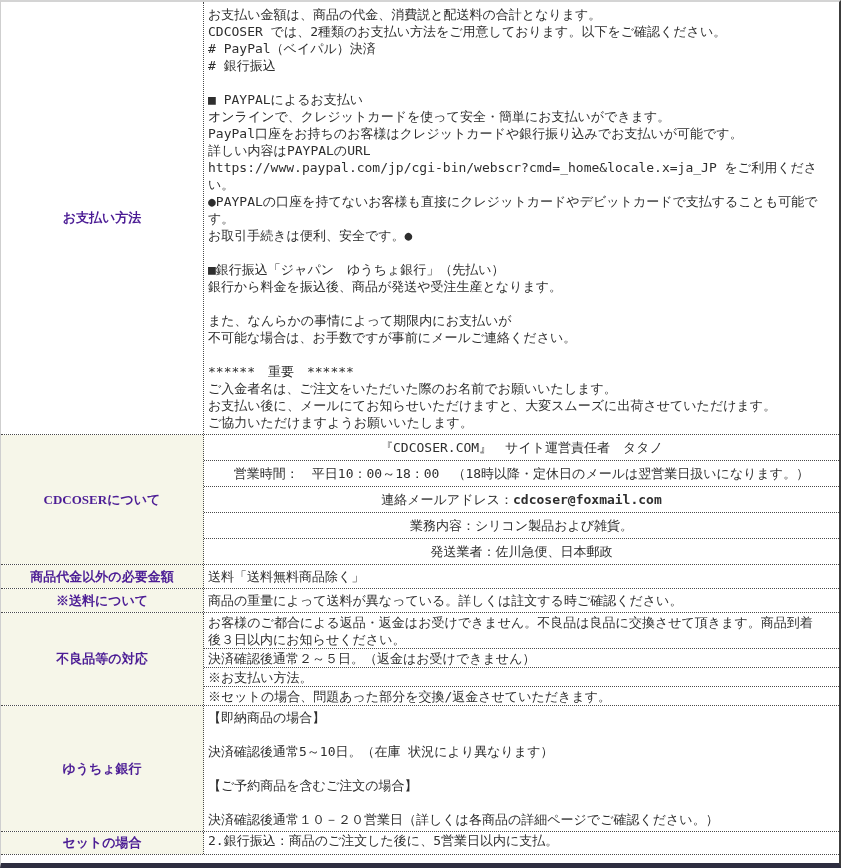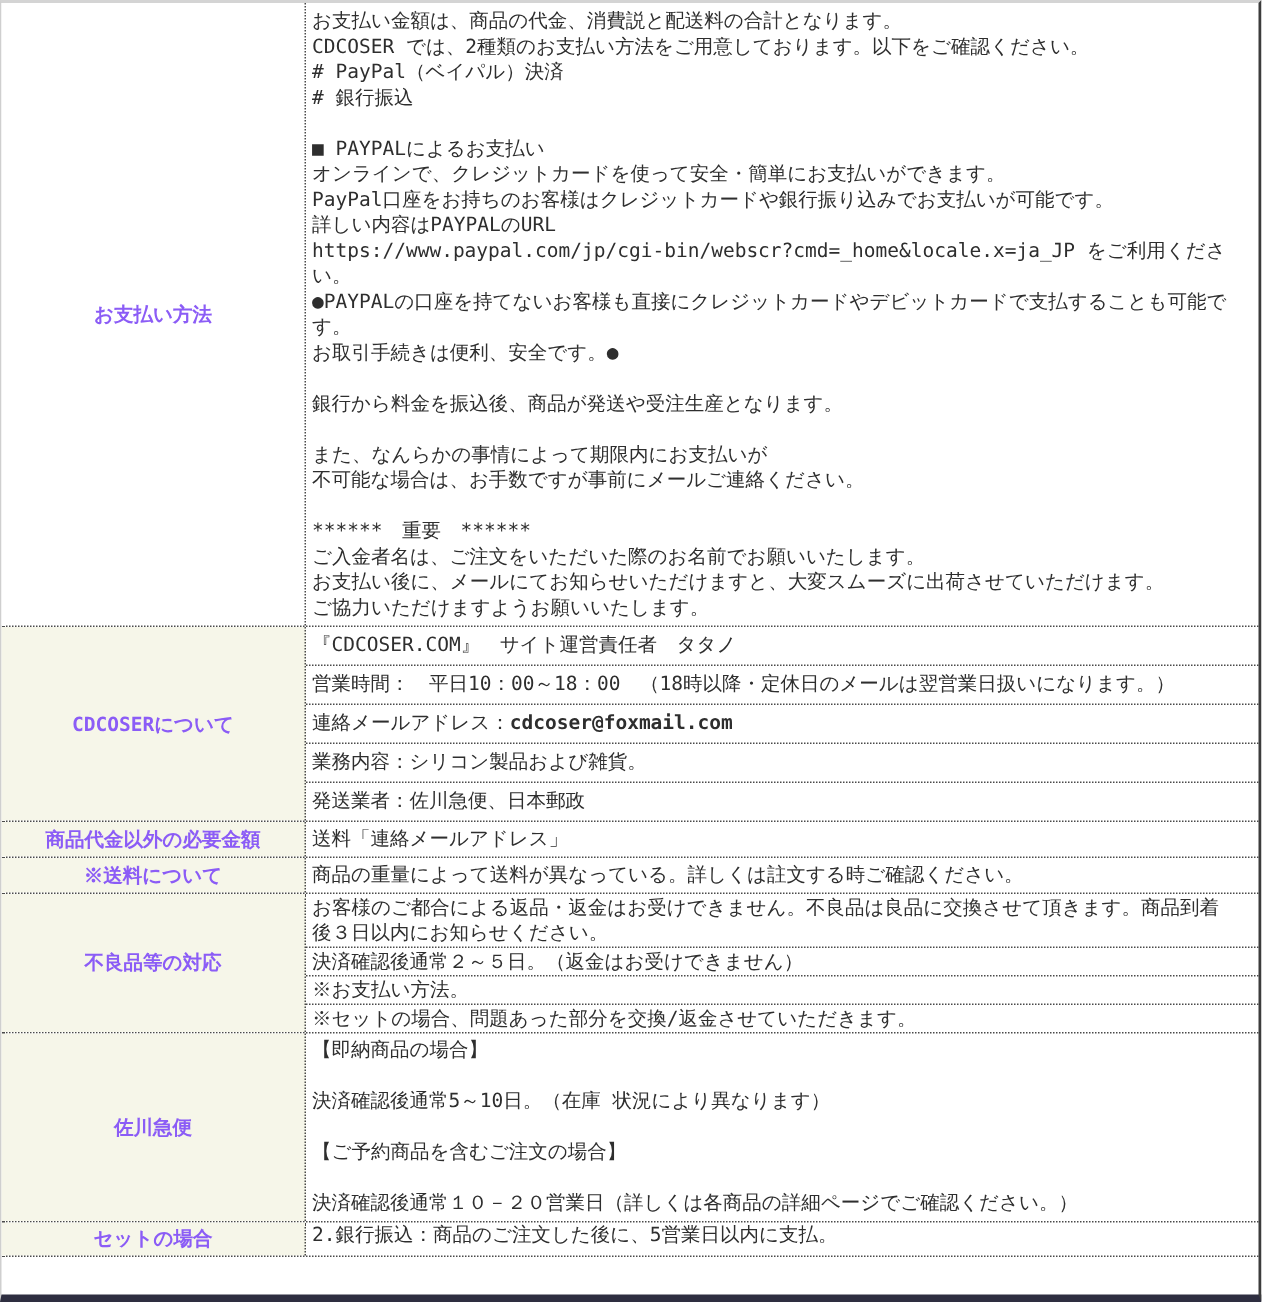--- a/index.html
+++ b/index.html
@@ -16,30 +16,30 @@
     border-bottom:5px solid #2e2e40;
     background:#ffffff;
     display:flex;flex-direction:column;
   }
   .policy-row{display:flex;align-items:stretch;}
   .policy-row + .policy-row{border-top:1px dotted #4a4a4a;}
   .row-header{
     width:203px;flex:0 0 203px;box-sizing:border-box;
     border-right:1px dotted #4a4a4a;
     display:flex;align-items:center;justify-content:center;
-    text-align:center;font-weight:bold;color:#8b5cf6;
-    padding:2px 6px;background:#ffffff;
+    text-align:center;font-weight:bold;color:#4c1d95;
+    padding:2px 6px;background:#ffffff;font-family:Liberation Serif, serif;
   }
   .row-header.ivory{background:#f6f6e9;}
   .row-content{flex:1 1 auto;display:flex;flex-direction:column;min-width:0;}
   .cell{box-sizing:border-box;flex:1 0 auto;}
   .cell + .cell{border-top:1px dotted #4a4a4a;}
   .line{min-height:17px;line-height:17px;white-space:pre-wrap;}
   .row-0 .cell{padding:4px 4px 3px 4px;}
-  .row-1 .cell{padding:4px 4px;}
+  .row-1 .cell{padding:4px 4px;text-align:center;}
   .row-2 .cell{padding:3px 4px;}
   .row-3 .cell{padding:3px 4px;}
   .row-4 .cell{padding:1px 16px 0 4px;}
   .row-5 .cell{padding:3px 4px;}
   .row-6 .cell{padding:0 4px;}
   .bold{font-weight:bold;}
 </style>
 </head>
 <body>
 
@@ -56,20 +56,21 @@
           <div class="line"># 銀行振込</div>
           <div class="line"></div>
           <div class="line">■ PAYPALによるお支払い</div>
           <div class="line">オンラインで、クレジットカードを使って安全・簡単にお支払いができます。</div>
           <div class="line">PayPal口座をお持ちのお客様はクレジットカードや銀行振り込みでお支払いが可能です。</div>
           <div class="line">詳しい内容はPAYPALのURL</div>
           <div class="line">https://www.paypal.com/jp/cgi-bin/webscr?cmd=_home&amp;locale.x=ja_JP をご利用ください。</div>
           <div class="line">●PAYPALの口座を持てないお客様も直接にクレジットカードやデビットカードで支払することも可能です。</div>
           <div class="line">お取引手続きは便利、安全です。●</div>
           <div class="line"></div>
+          <div class="line">■銀行振込「ジャパン　ゆうちょ銀行」（先払い）</div>
           <div class="line">銀行から料金を振込後、商品が発送や受注生産となります。</div>
           <div class="line"></div>
           <div class="line">また、なんらかの事情によって期限内にお支払いが</div>
           <div class="line">不可能な場合は、お手数ですが事前にメールご連絡ください。</div>
           <div class="line"></div>
           <div class="line">******　重要　******</div>
           <div class="line">ご入金者名は、ご注文をいただいた際のお名前でお願いいたします。</div>
           <div class="line">お支払い後に、メールにてお知らせいただけますと、大変スムーズに出荷させていただけます。</div>
           <div class="line">ご協力いただけますようお願いいたします。</div>
         </div>
@@ -96,21 +97,21 @@
           <div class="line">発送業者：佐川急便、日本郵政</div>
         </div>
       </div>
     </div>
     <div class="policy-row row-2">
       <div class="row-header ivory">
         <span>商品代金以外の必要金額</span>
       </div>
       <div class="row-content">
         <div class="cell">
-          <div class="line">送料「連絡メールアドレス」</div>
+          <div class="line">送料「送料無料商品除く」</div>
         </div>
       </div>
     </div>
     <div class="policy-row row-3">
       <div class="row-header ivory">
         <span>※送料について</span>
       </div>
       <div class="row-content">
         <div class="cell">
           <div class="line">商品の重量によって送料が異なっている。詳しくは註文する時ご確認ください。</div>
@@ -131,21 +132,21 @@
         <div class="cell">
           <div class="line">※お支払い方法。</div>
         </div>
         <div class="cell">
           <div class="line">※セットの場合、問題あった部分を交換/返金させていただきます。</div>
         </div>
       </div>
     </div>
     <div class="policy-row row-5">
       <div class="row-header ivory">
-        <span>佐川急便</span>
+        <span>ゆうちょ銀行</span>
       </div>
       <div class="row-content">
         <div class="cell">
           <div class="line">【即納商品の場合】</div>
           <div class="line"></div>
           <div class="line">決済確認後通常5～10日。（在庫 状況により異なります）</div>
           <div class="line"></div>
           <div class="line">【ご予約商品を含むご注文の場合】</div>
           <div class="line"></div>
           <div class="line">決済確認後通常１０－２０営業日（詳しくは各商品の詳細ページでご確認ください。）</div>

